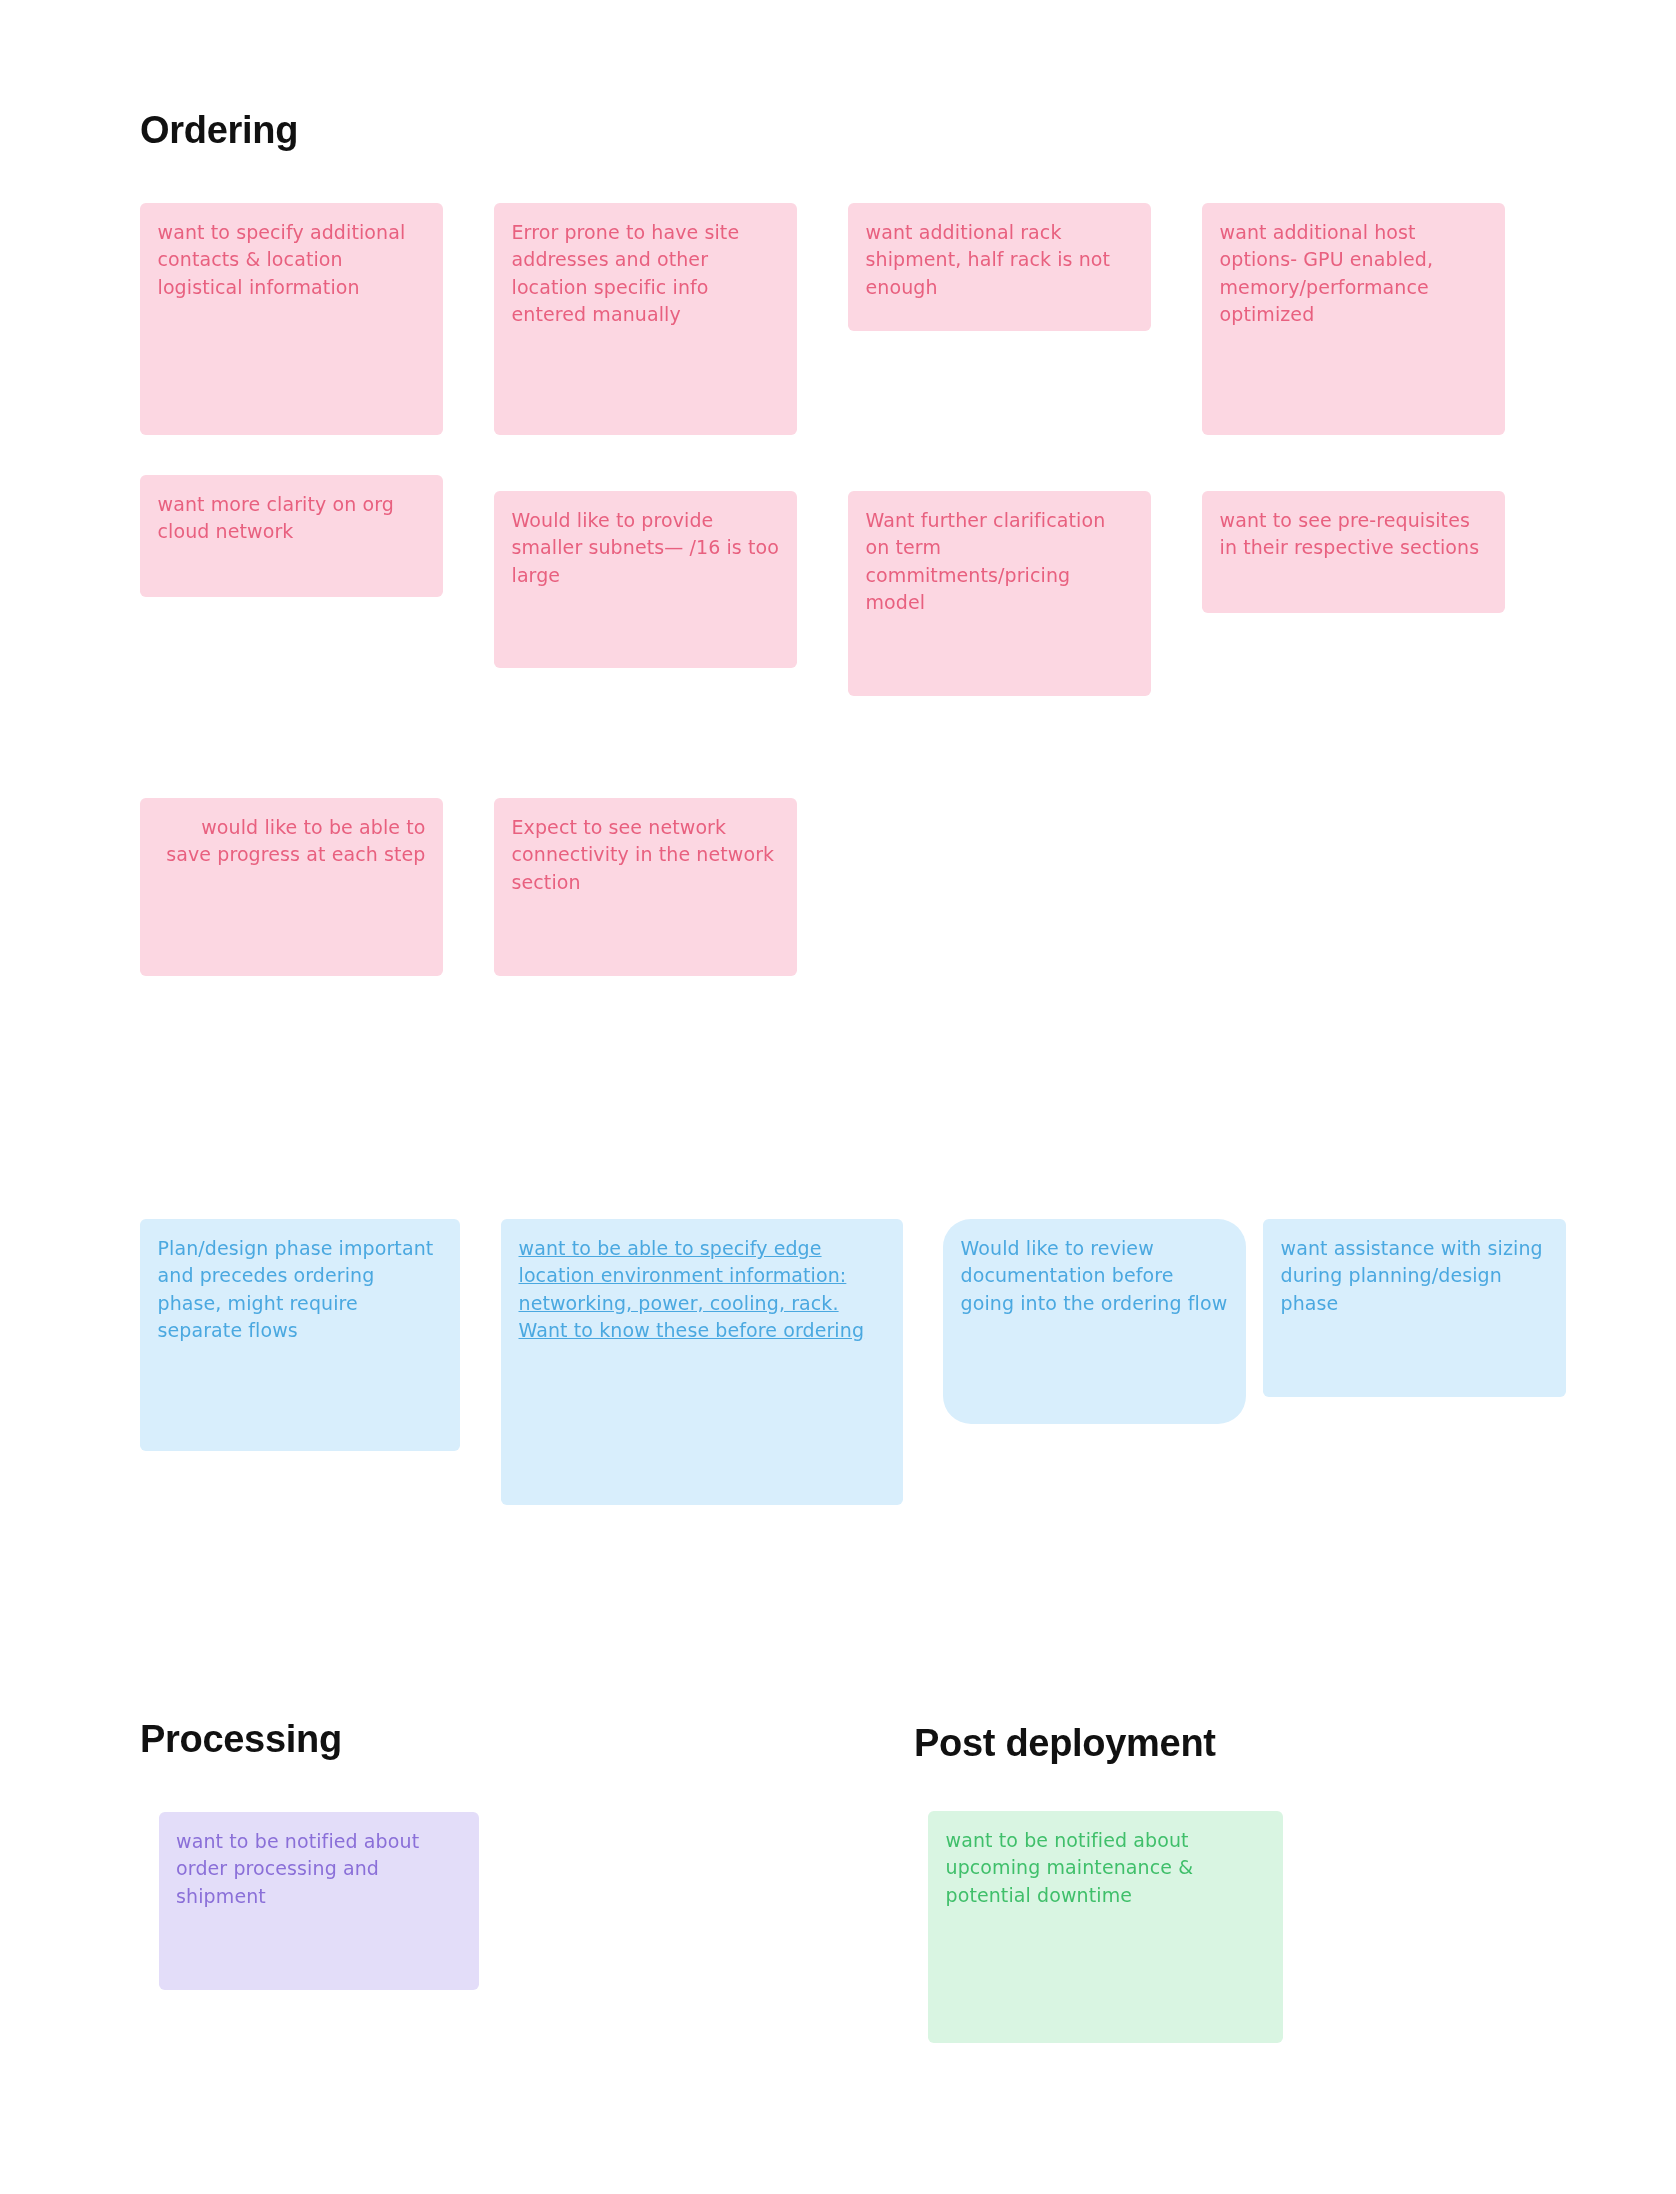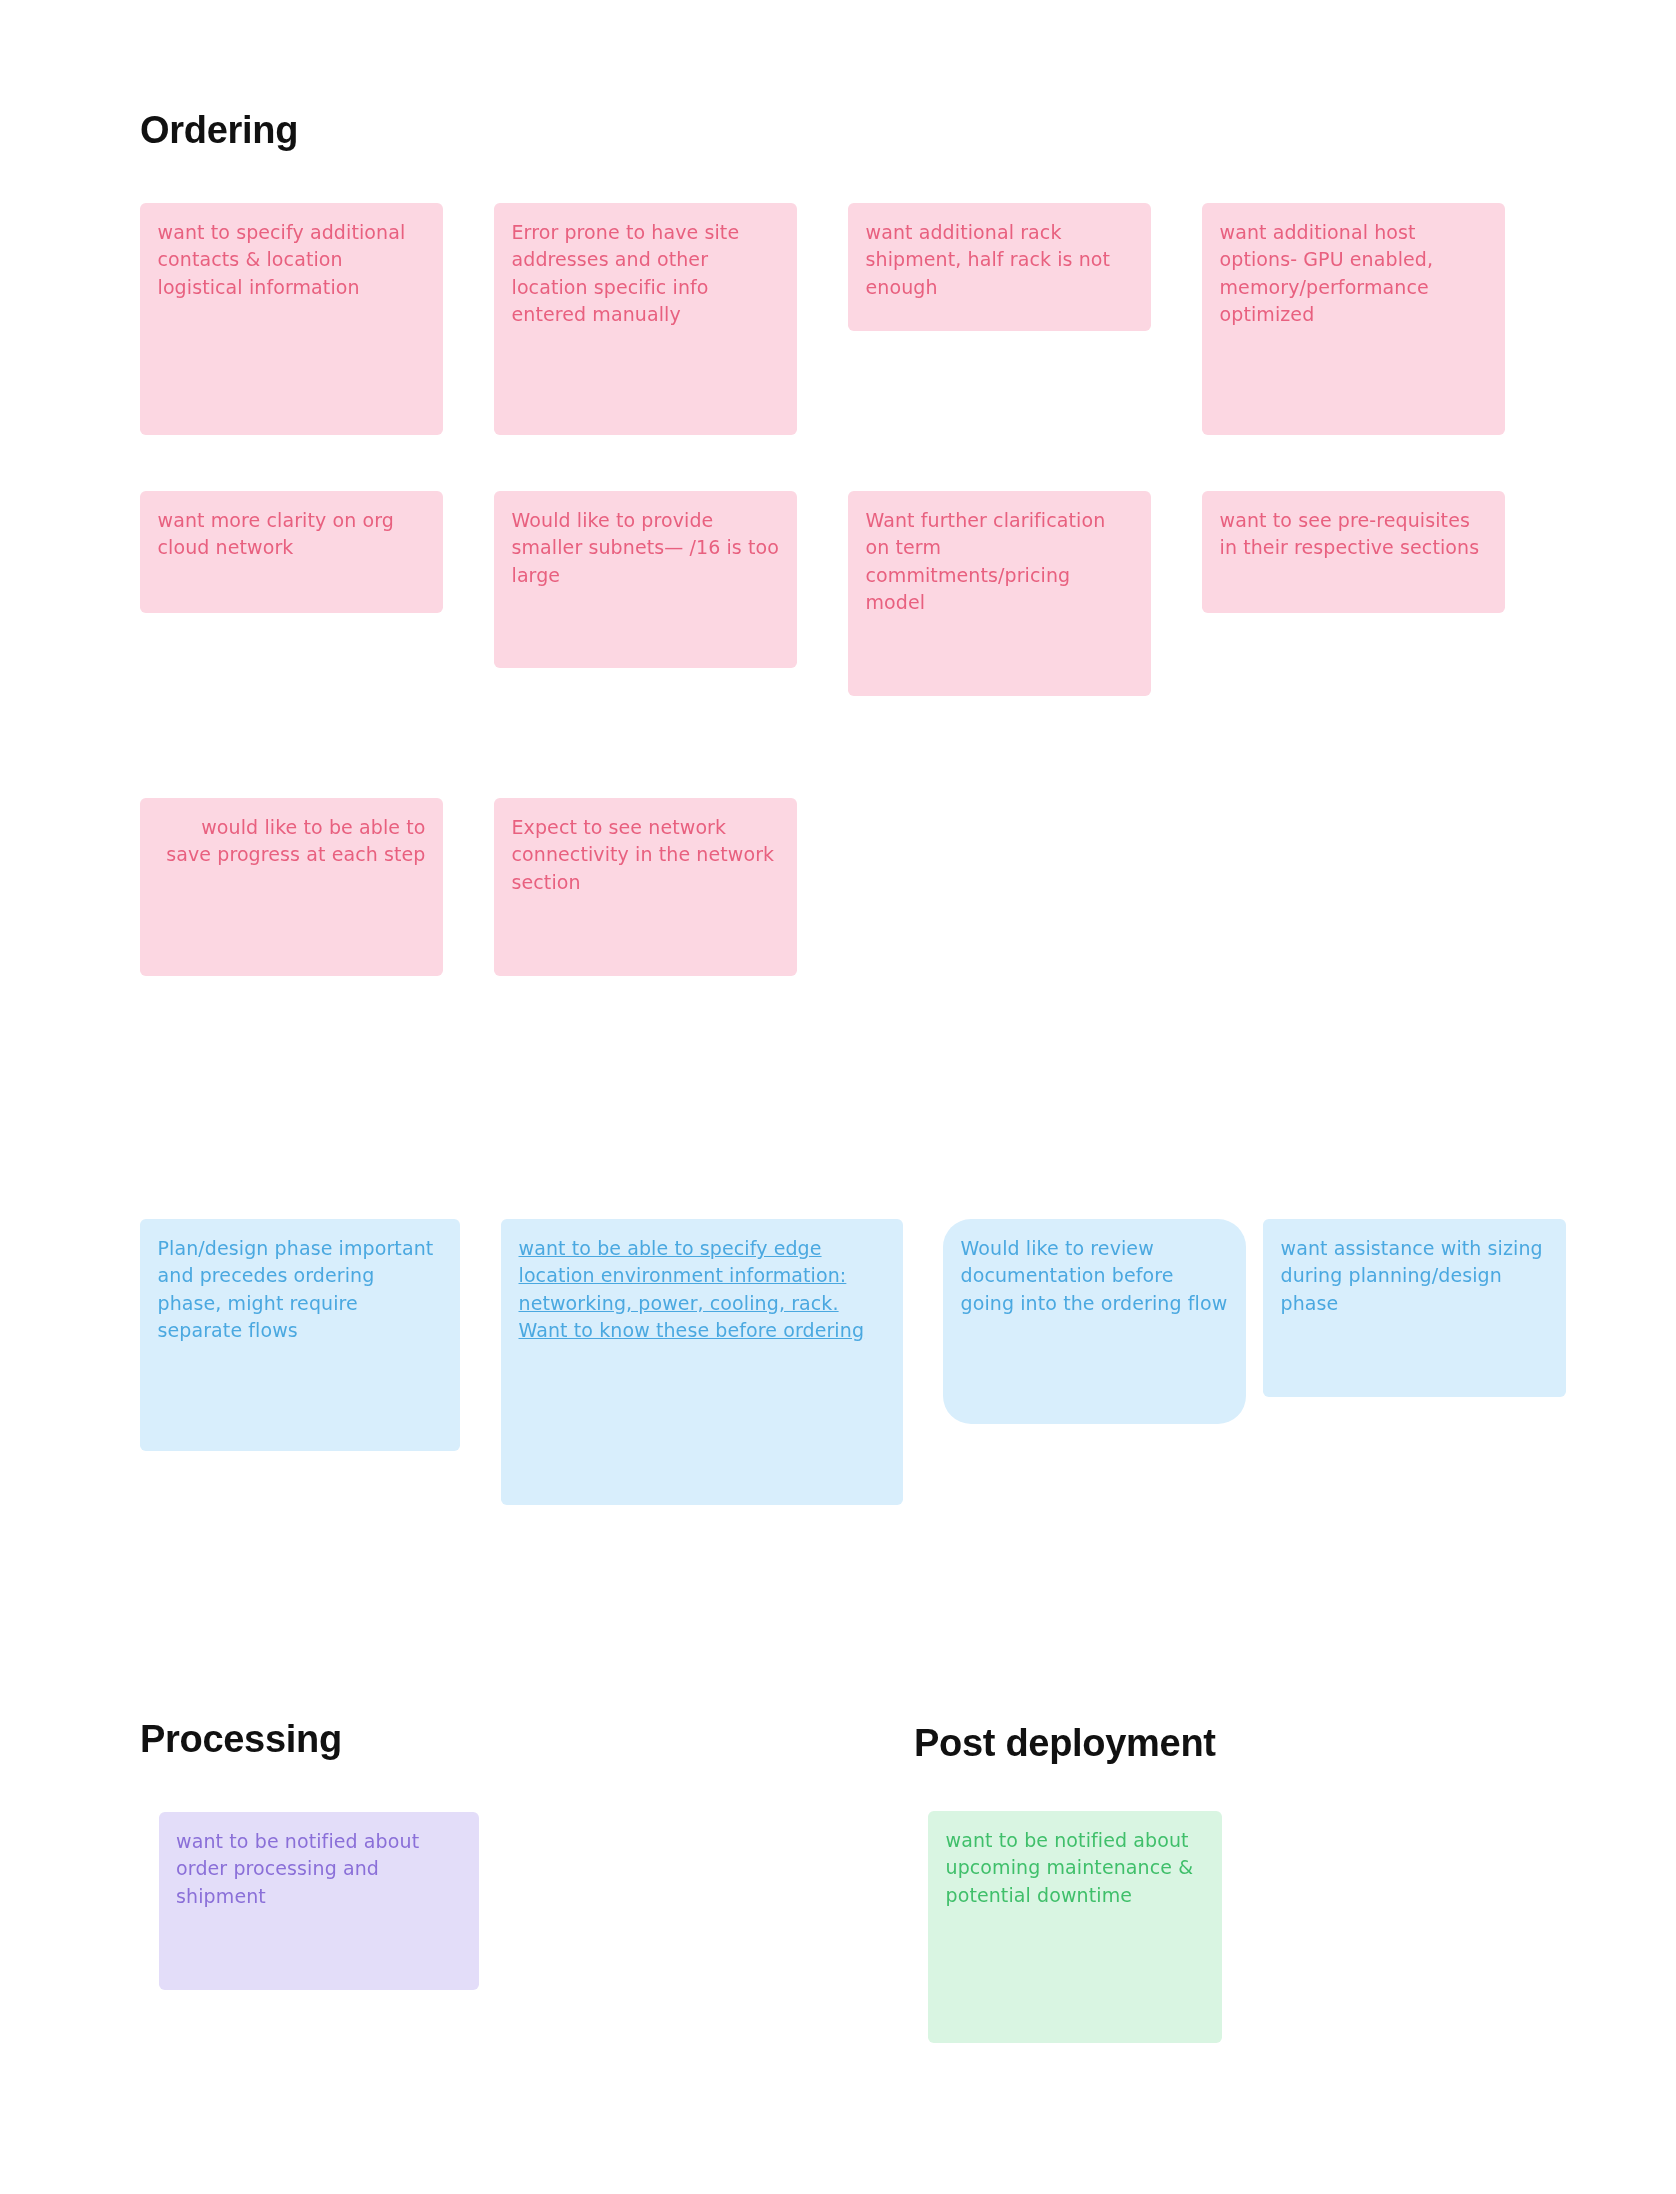--- a/index.html
+++ b/index.html
@@ -69,21 +69,21 @@
 
 <div class="board">
 
   <div class="section" id="sec-ordering">
     <h2 class="section-title">Ordering</h2>
     <div class="notes notes-ordering">
       <div class="note note-pink" style="left: 0px; top: 0px; width: 303px; min-height: 232px;">want to specify additional contacts &amp; location logistical information</div>
       <div class="note note-pink" style="left: 354px; top: 0px; width: 303px; min-height: 232px;">Error prone to have site addresses and other location specific info entered manually</div>
       <div class="note note-pink" style="left: 708px; top: 0px; width: 303px; min-height: 128px;">want additional rack shipment, half rack is not enough</div>
       <div class="note note-pink" style="left: 1062px; top: 0px; width: 303px; min-height: 232px;">want additional host options- GPU enabled, memory/performance optimized</div>
-      <div class="note note-pink" style="left: 0px; top: 288px; width: 303px; min-height: 122px;">want more clarity on org cloud network</div>
+      <div class="note note-pink" style="left: 0px; top: 272px; width: 303px; min-height: 122px;">want more clarity on org cloud network</div>
       <div class="note note-pink" style="left: 354px; top: 288px; width: 303px; min-height: 177px;">Would like to provide smaller subnets— /16 is too large</div>
       <div class="note note-pink" style="left: 708px; top: 288px; width: 303px; min-height: 205px;">Want further clarification on term commitments/pricing model</div>
       <div class="note note-pink" style="left: 1062px; top: 288px; width: 303px; min-height: 122px;">want to see pre-requisites in their respective sections</div>
       <div class="note note-pink" style="left: 0px; top: 595px; width: 303px; min-height: 178px; text-align: right;">would like to be able to save progress at each step</div>
       <div class="note note-pink" style="left: 354px; top: 595px; width: 303px; min-height: 178px;">Expect to see network connectivity in the network section</div>
     </div>
   </div>
 
   <div class="section" id="sec-planning">
     <div class="notes notes-planning">
@@ -97,18 +97,18 @@
   <div class="section" id="sec-processing">
     <h2 class="section-title">Processing</h2>
     <div class="notes notes-processing">
       <div class="note note-purple" style="left: 18.6px; top: 0px; width: 320px; min-height: 178px;">want to be notified about order processing and shipment</div>
     </div>
   </div>
 
   <div class="section" id="sec-postdeployment">
     <h2 class="section-title">Post deployment</h2>
     <div class="notes notes-post">
-      <div class="note note-green" style="left: 14px; top: 0px; width: 294px; min-height: 232px;">want to be notified about upcoming maintenance &amp; potential downtime</div>
+      <div class="note note-green" style="left: 14px; top: 0px; width: 355px; min-height: 232px;">want to be notified about upcoming maintenance &amp; potential downtime</div>
     </div>
   </div>
 
 </div>
 
 
 </body></html>

